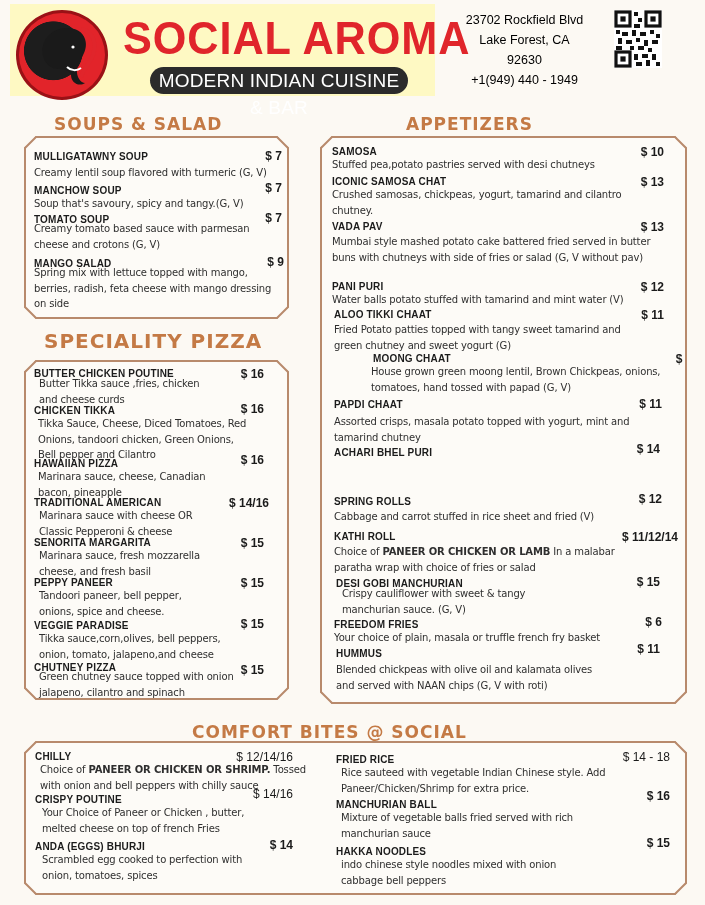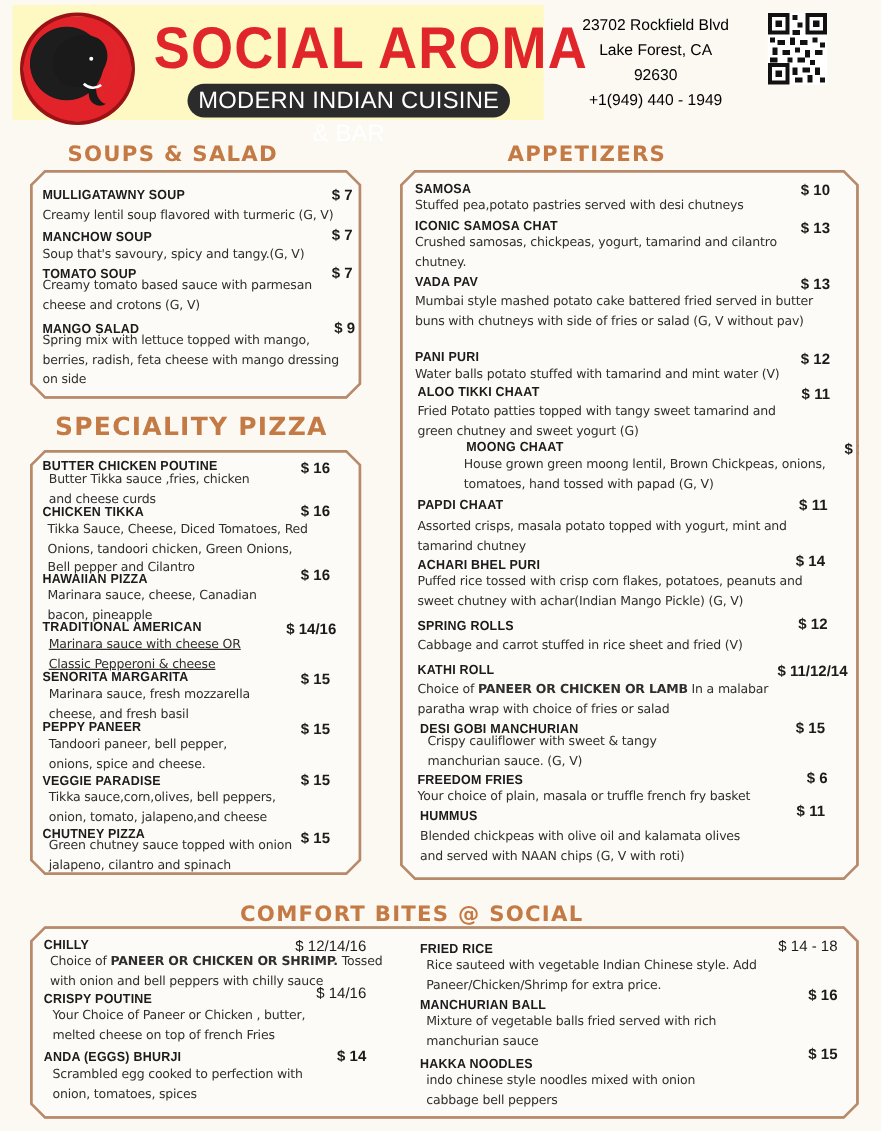--- a/index.html
+++ b/index.html
@@ -130,21 +130,21 @@
     <div class="item-desc" style="padding-left:4px; width:215px;">Tikka Sauce, Cheese, Diced Tomatoes, Red Onions, tandoori chicken, Green Onions, Bell pepper and Cilantro</div>
   </div>
   <div class="item" style="left:8px; top:95px; width:230px;">
     <span class="item-name">HAWAIIAN PIZZA</span>
     <span class="item-price" style="right:0; top:-4px;">$ 16</span>
     <div class="item-desc" style="padding-left:4px; width:190px;">Marinara sauce, cheese, Canadian bacon, pineapple</div>
   </div>
   <div class="item" style="left:8px; top:134px; width:235px;">
     <span class="item-name">TRADITIONAL AMERICAN</span>
     <span class="item-price" style="right:0; top:0;">$ 14/16</span>
-    <div class="item-desc" style="padding-left:5px; width:185px;text-decoration:underline;">Marinara sauce with cheese OR Classic Pepperoni &amp; cheese</div>
+    <div class="item-desc" style="padding-left:5px; width:185px;">Marinara sauce with cheese OR Classic Pepperoni &amp; cheese</div>
   </div>
   <div class="item" style="left:8px; top:174px; width:230px;">
     <span class="item-name">SENORITA MARGARITA</span>
     <span class="item-price" style="right:0; top:0;">$ 15</span>
     <div class="item-desc" style="padding-left:5px; width:185px;">Marinara  sauce, fresh mozzarella cheese, and fresh basil</div>
   </div>
   <div class="item" style="left:8px; top:214px; width:230px;">
     <span class="item-name">PEPPY PANEER</span>
     <span class="item-price" style="right:0; top:0;">$ 15</span>
     <div class="item-desc" style="padding-left:5px; width:170px;">Tandoori paneer, bell pepper, onions,  spice and cheese.</div>
@@ -194,21 +194,20 @@
     <div class="item-desc" style="margin-left:-2px; width:310px;">House grown green moong lentil, Brown Chickpeas, onions, tomatoes, hand tossed with papad (G, V)</div>
   </div>
   <div class="item" style="left:12px; top:260px; width:326px;">
     <span class="item-name">PAPDI CHAAT</span>
     <span class="item-price" style="right:-2px; top:-1px;">$ 11</span>
     <div class="item-desc" style="margin-top:4px; width:318px;">Assorted crisps, masala potato topped with yogurt, mint and tamarind chutney</div>
   </div>
   <div class="item" style="left:12px; top:308px; width:326px;">
     <span class="item-name">ACHARI  BHEL PURI</span>
     <span class="item-price" style="right:0; top:-4px;">$ 14</span>
-    <div class="item-desc" style="width:310px;">Puffed rice tossed with crisp corn flakes, potatoes, peanuts and sweet chutney with achar(Indian Mango Pickle) (G, V)</div>
   </div>
   <div class="item" style="left:12px; top:357px; width:326px;">
     <span class="item-name">SPRING ROLLS</span>
     <span class="item-price" style="right:-2px; top:-3px;">$ 12</span>
     <div class="item-desc" style="margin-top:2px;">Cabbage and carrot stuffed in rice sheet and fried (V)</div>
   </div>
   <div class="item" style="left:12px; top:392px; width:338px;">
     <span class="item-name">KATHI ROLL</span>
     <span class="item-price" style="right:-6px; top:0;">$ 11/12/14</span>
     <div class="item-desc" style="margin-top:2px; width:302px;"><span>Choice of </span><b>PANEER OR CHICKEN OR LAMB</b><span> In a malabar paratha wrap with choice of fries or salad</span></div>

